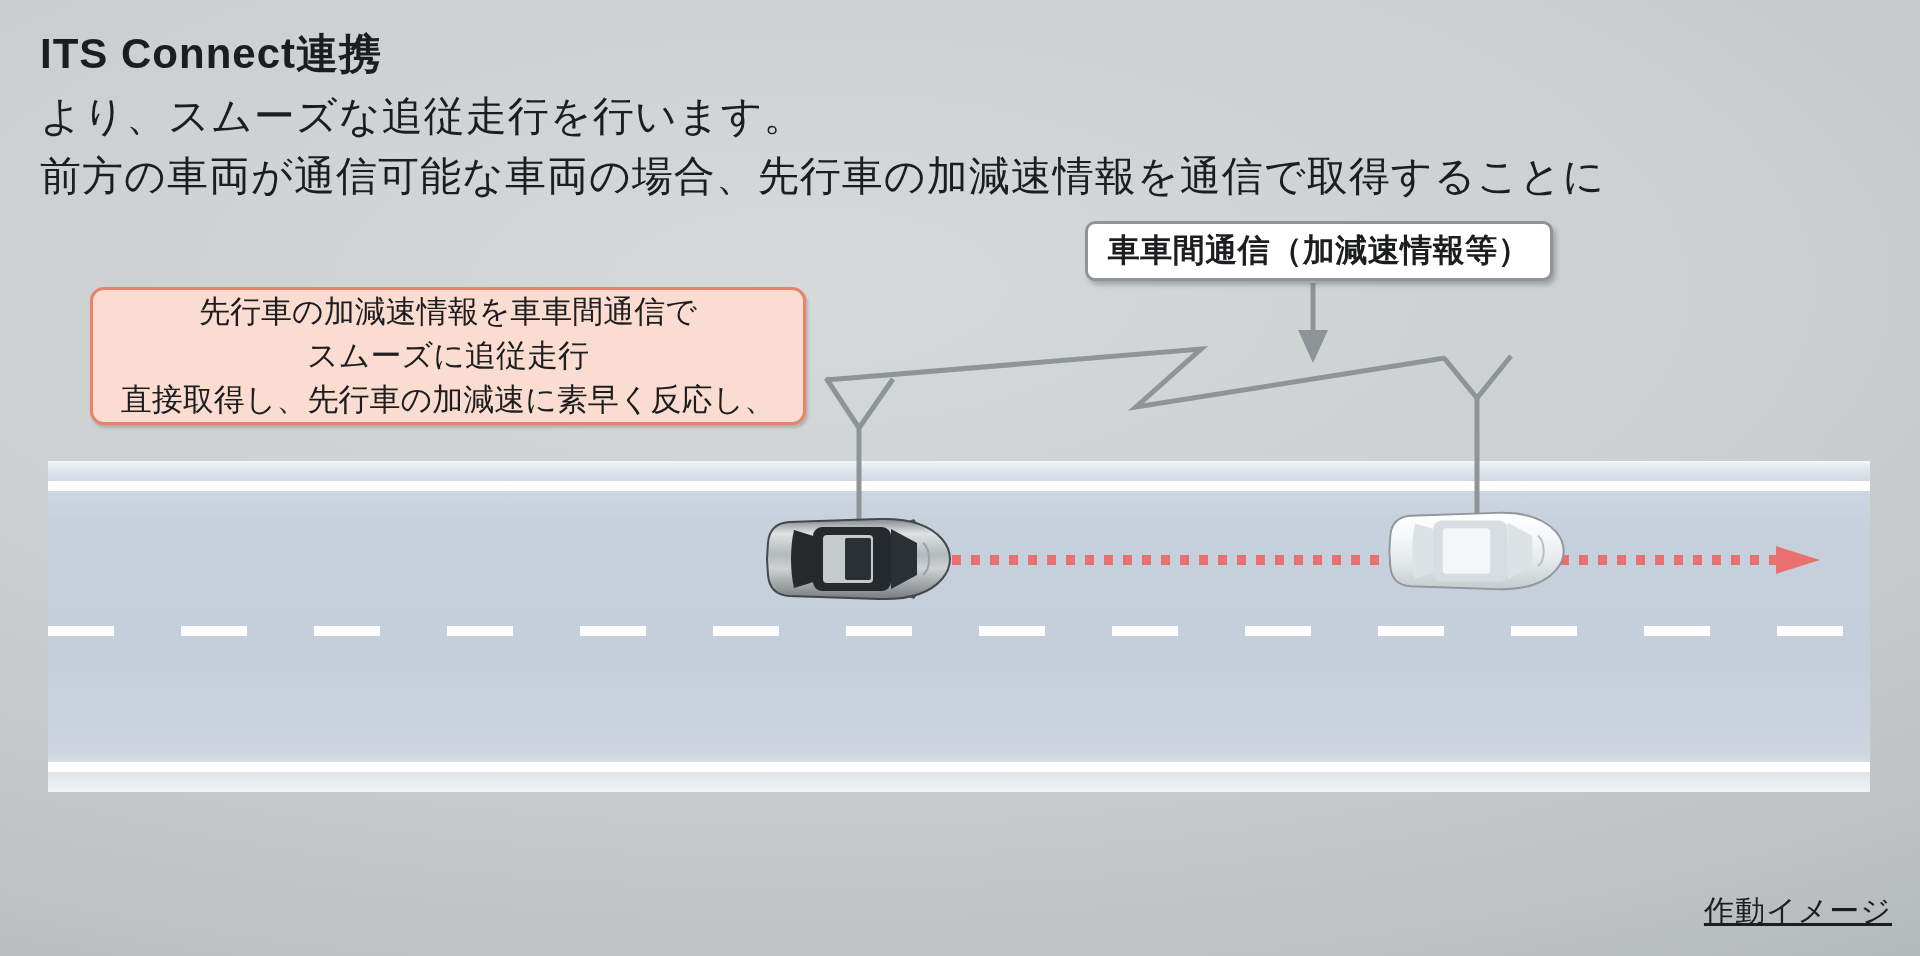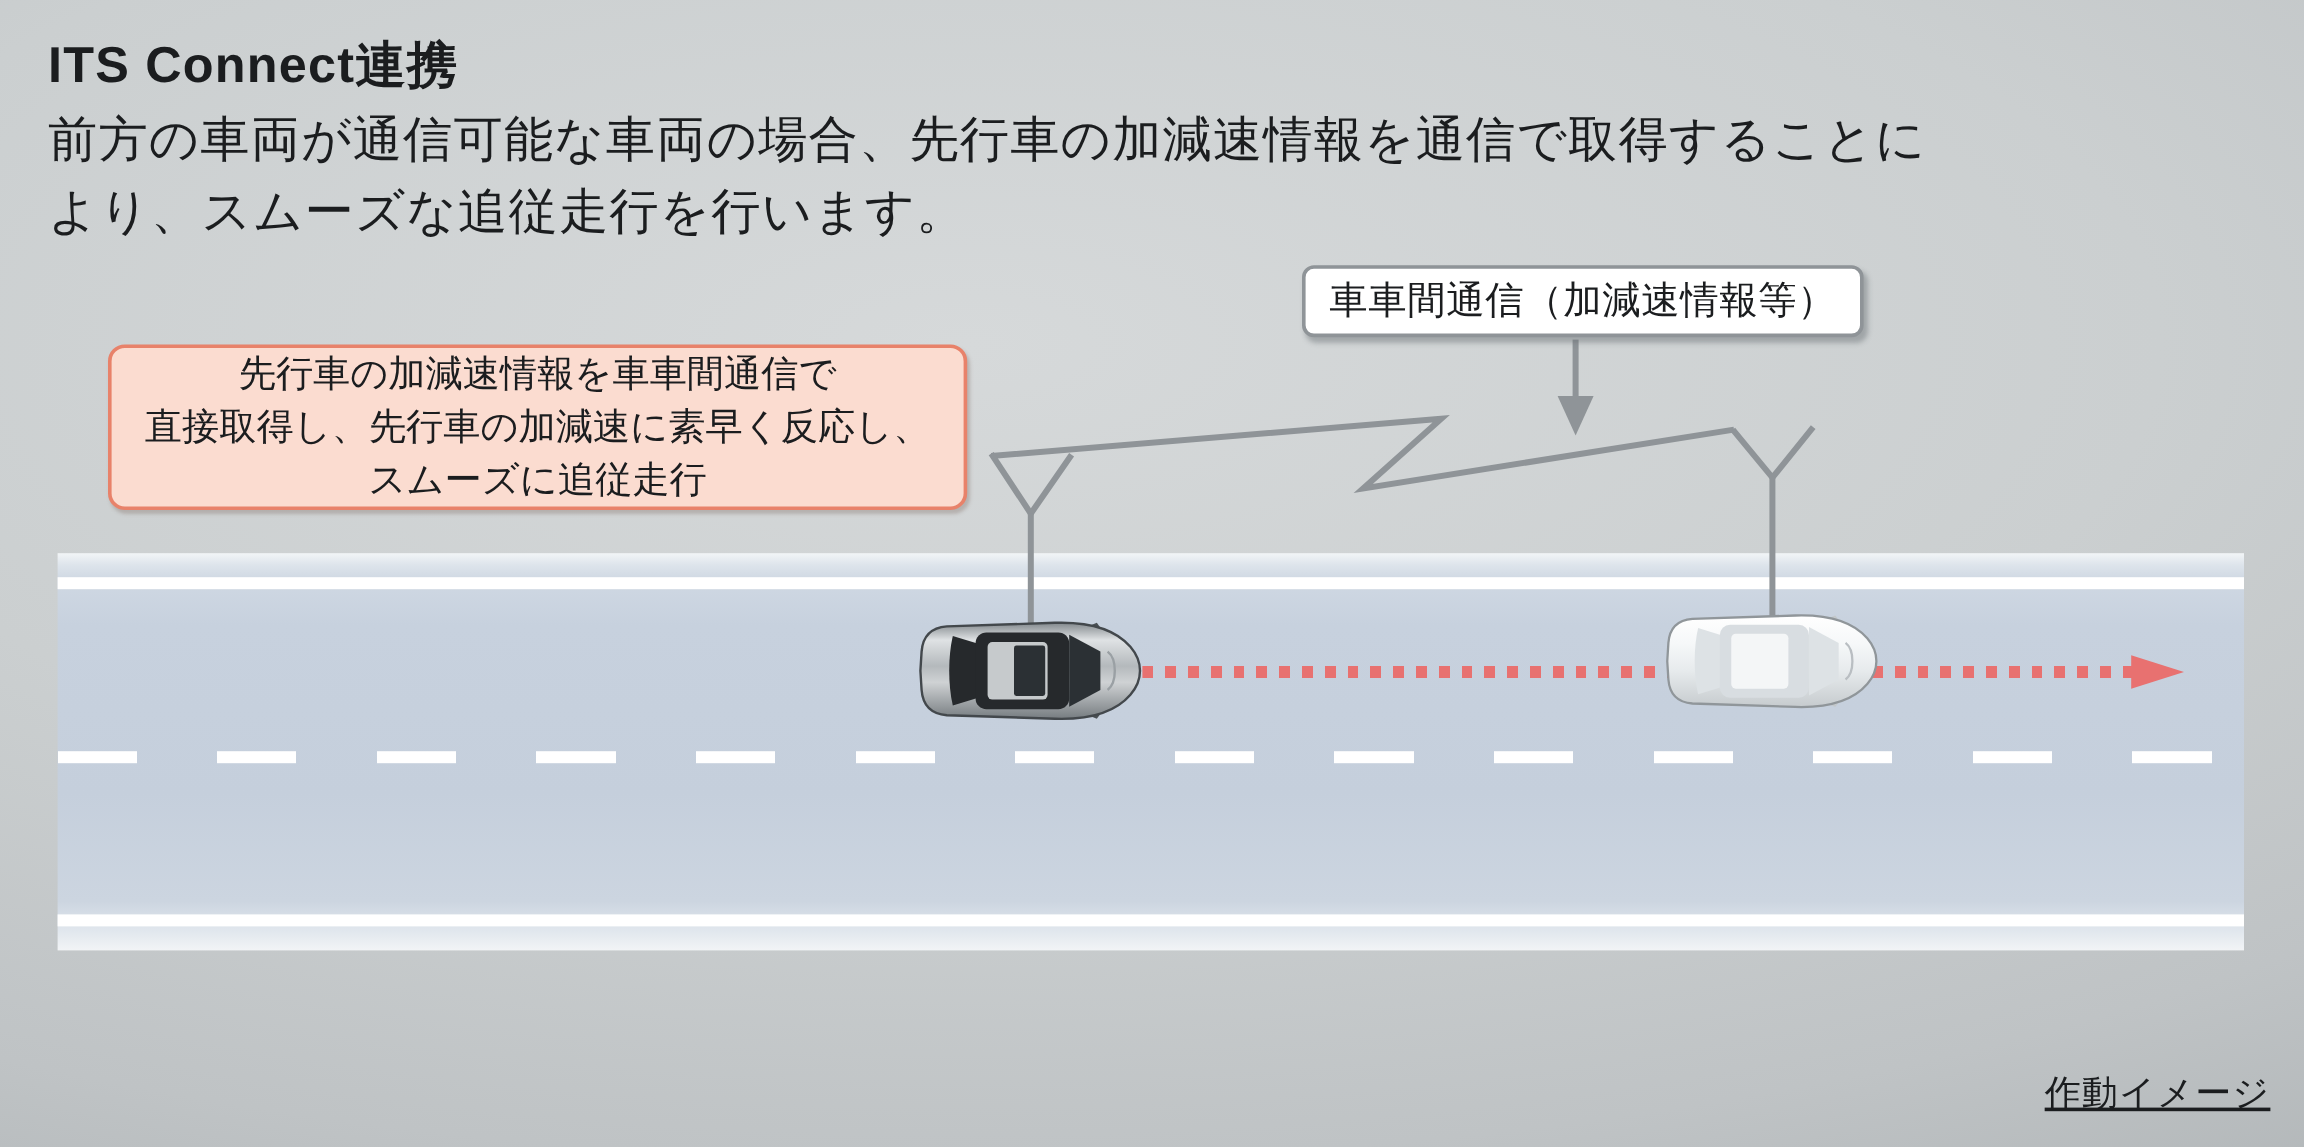--- a/index.html
+++ b/index.html
@@ -9,21 +9,21 @@
     font-family:"Liberation Sans","DejaVu Sans",sans-serif;color:#1b1d1f;
   }
   .title{position:absolute;left:40px;top:26px;font-size:42px;font-weight:700;letter-spacing:1px;white-space:nowrap;}
   .desc{position:absolute;left:40px;top:86px;font-size:41px;line-height:60px;letter-spacing:1px;white-space:nowrap;}
   .desc span{display:block;}
   .v2v-box{
     position:absolute;left:1085px;top:221px;width:468px;height:60px;box-sizing:border-box;
     background:#ffffff;border:3px solid #8f9498;border-radius:10px;
     box-shadow:3px 4px 4px rgba(105,110,115,0.45);
     display:flex;align-items:center;justify-content:center;
-    font-size:32px;letter-spacing:.5px;white-space:nowrap;
+    font-size:32px;letter-spacing:.5px;white-space:nowrap;font-weight:bold;
   }
   .benefit-box{
     position:absolute;left:90px;top:287px;width:716px;height:138px;box-sizing:border-box;
     background:#fbdcd0;border:3px solid #e8826a;border-radius:14px;
     box-shadow:2px 3px 3px rgba(130,110,100,0.35);
     display:flex;flex-direction:column;align-items:center;justify-content:flex-start;
     font-size:31px;line-height:44px;text-align:center;white-space:nowrap;
   }
   .road{
     position:absolute;left:48px;top:461px;width:1822px;height:331px;
@@ -43,22 +43,22 @@
   .car-white{left:1381px;top:511px;width:192px;height:80px;}
   .caption{position:absolute;right:28px;top:891px;font-size:30px;letter-spacing:1px;white-space:nowrap;text-decoration:underline;}
 </style>
 </head>
 <body>
 
 <div class="canvas">
 
   <div class="title">ITS Connect連携</div>
   <div class="desc">
+    <span>より、スムーズな追従走行を行います。</span>
     <span>前方の車両が通信可能な車両の場合、先行車の加減速情報を通信で取得することに</span>
-    <span>より、スムーズな追従走行を行います。</span>
   </div>
 
   <div class="road">
     <div class="lane-line-top"></div>
     <div class="lane-dashed"></div>
     <div class="lane-line-bottom"></div>
   </div>
 
   <div class="gap-arrow"></div>
   <div class="gap-arrowhead"></div>
@@ -114,19 +114,19 @@
     <path d="M128,12 L154,26 L154,58 L128,72 Z" fill="#dde2e5"></path>
     <path d="M160,26 C168,32 168,52 160,58" stroke="#b9bec2" stroke-width="2" fill="none"></path>
   </svg>
 
   <div class="v2v-box">
     <span>車車間通信（加減速情報等）</span>
   </div>
 
   <div class="benefit-box">
     <span>先行車の加減速情報を車車間通信で</span>
+    <span>スムーズに追従走行</span>
     <span>直接取得し、先行車の加減速に素早く反応し、</span>
-    <span>スムーズに追従走行</span>
   </div>
 
   <div class="caption">作動イメージ</div>
 
 </div>
 
 </body></html>

